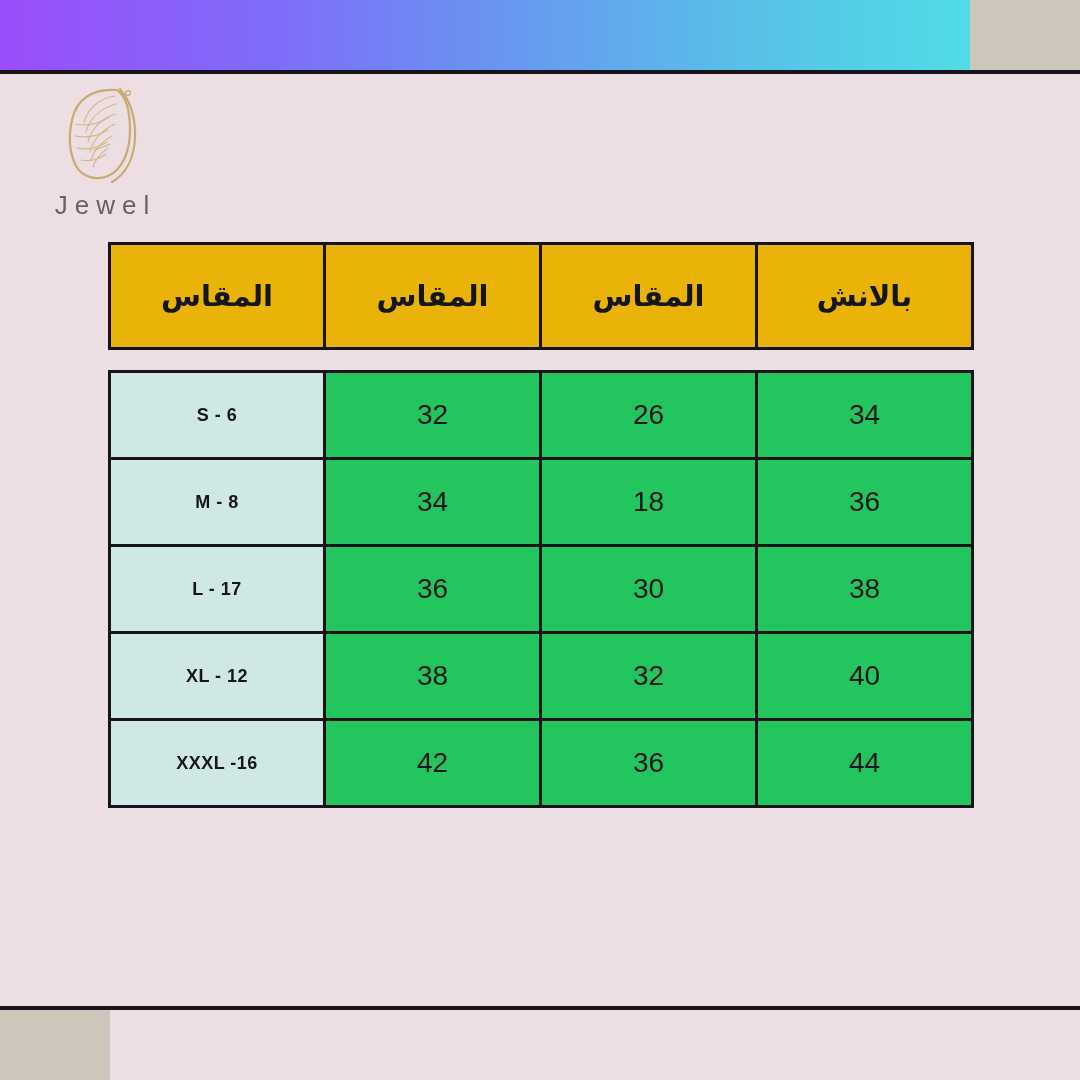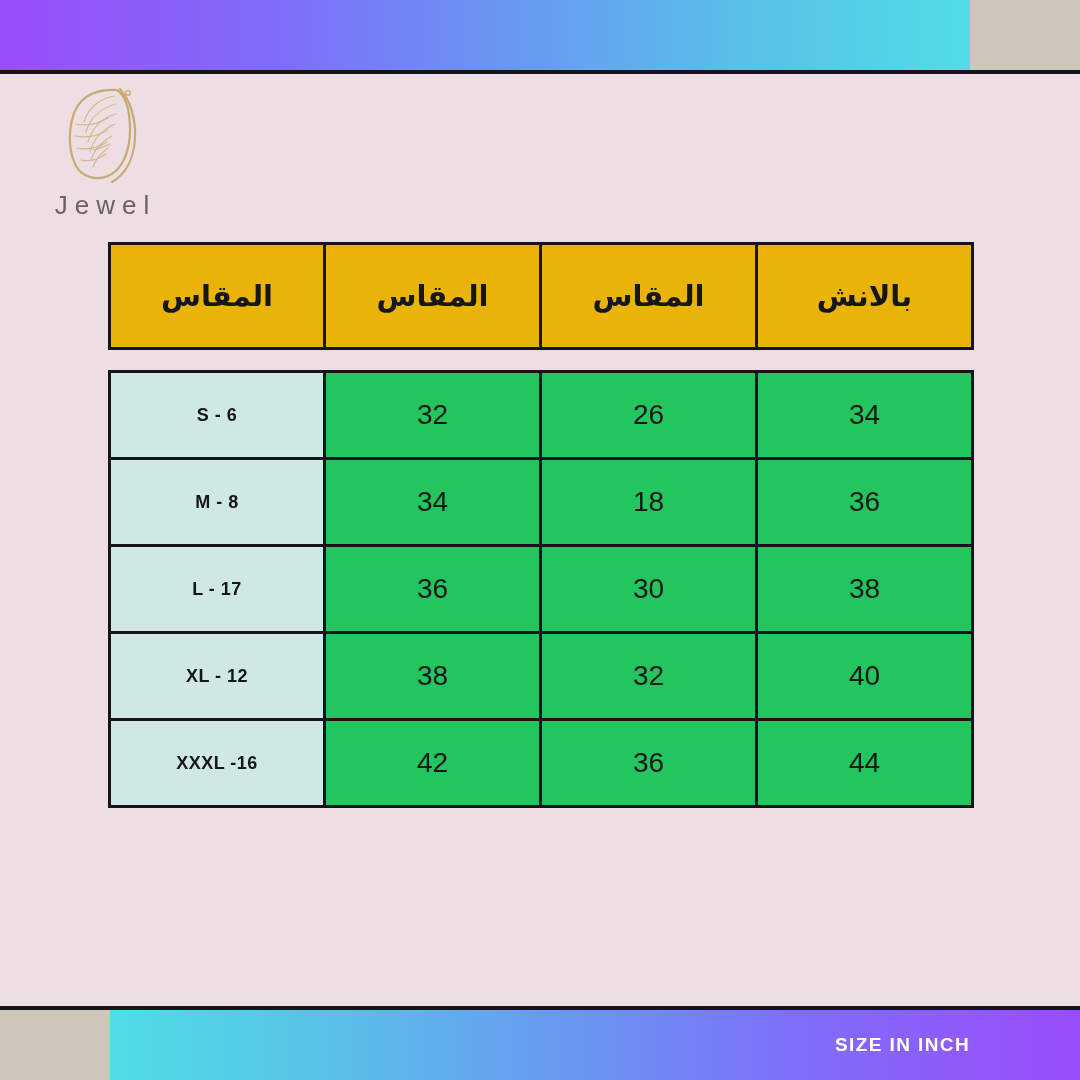--- a/index.html
+++ b/index.html
@@ -261,17 +261,14 @@
         <td class="size-cell">XXXL -16</td>
         <td class="value-cell">42</td>
         <td class="value-cell">36</td>
         <td class="value-cell">44</td>
       </tr>
     </tbody>
   </table>
 
   <div class="banner-bottom-rule"></div>
   <div class="beige-bottom-left"></div>
-  <div class="banner-bottom">
-    <span class="banner-caption">SIZE IN INCH</span>
-  </div>
 
 </div>
 
 </body></html>

